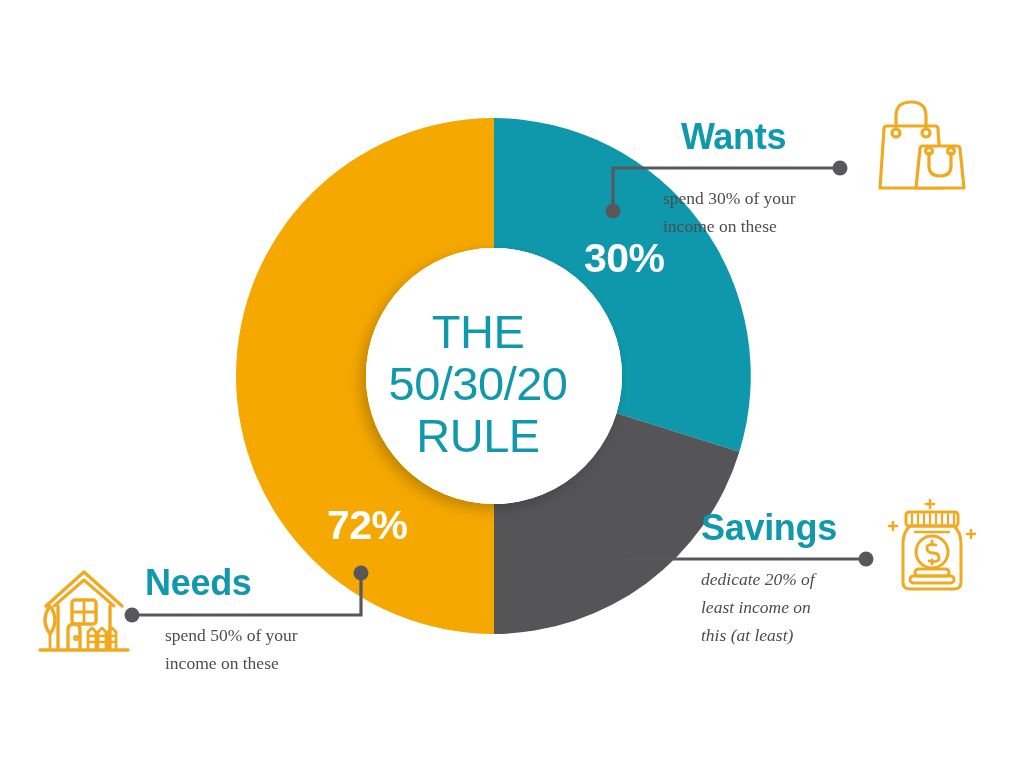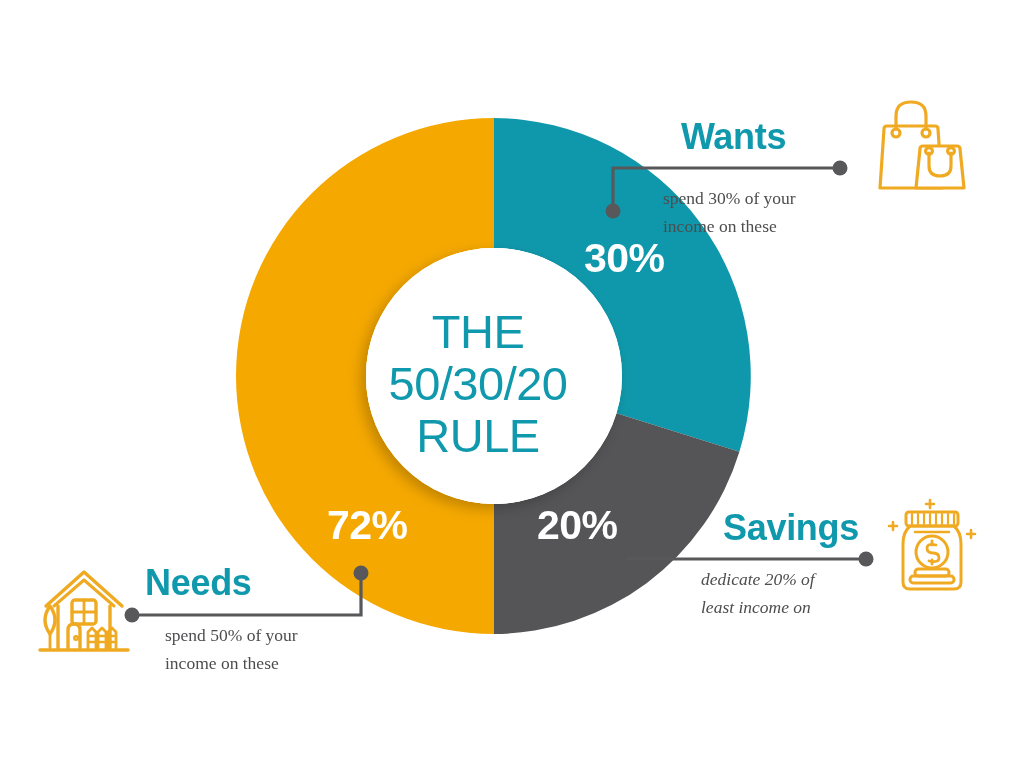--- a/index.html
+++ b/index.html
@@ -77,21 +77,21 @@
     color: #4d4d4f;
     font-size: 17.5px;
     line-height: 28px;
     font-family: "Liberation Serif", serif;
   }
   .callout-desc span { display: block; white-space: nowrap; }
 
   #wants-title   { left: 681px; top: 120px; }
   #wants-desc    { left: 663px; top: 175px; width: 200px; margin-top: 9px; }
 
-  #savings-title { left: 723px; top: 511px; }
+  #savings-title { left: 701px; top: 511px; }
   #savings-desc  { left: 701px; top: 565px; width: 190px; font-style: italic; }
 
   #needs-title   { left: 145px; top: 566px; }
   #needs-desc    { left: 145px; top: 621px; width: 200px; margin-left: 20px; }
 
   
   #connectors {
     position: absolute;
     left: 0; top: 0;
     width: 1024px; height: 766px;
@@ -141,21 +141,20 @@
   </div>
 
   <div id="center-text">
     <span class="ct-line">THE</span>
     <span class="ct-line">50/30/20</span>
     <span class="ct-line">RULE</span>
   </div>
 
   <div class="pct" id="pct-wants">30%</div>
   <div class="pct" id="pct-needs">72%</div>
-  <div class="pct" id="pct-savings">20%</div>
 
   <svg id="connectors" viewBox="0 0 1024 766" xmlns="http://www.w3.org/2000/svg">
 
     <g>
       <path d="M 613 211 L 613 168 L 838 168" fill="none" stroke="#58585b" stroke-width="3.2"></path>
       <circle cx="613" cy="211" r="7.5" fill="#58585b"></circle>
       <circle cx="840" cy="168" r="7.5" fill="#58585b"></circle>
     </g>
 
     <g>
@@ -173,20 +172,21 @@
   <div class="callout-title" id="wants-title">Wants</div>
   <div class="callout-desc" id="wants-desc">
     <span>spend 30% of your</span>
     <span>income on these</span>
   </div>
 
   <div class="callout-title" id="savings-title">Savings</div>
   <div class="callout-desc" id="savings-desc">
     <span>dedicate 20% of</span>
     <span>least income on</span>
+    <span>this (at least)</span>
   </div>
 
   <div class="callout-title" id="needs-title">Needs</div>
   <div class="callout-desc" id="needs-desc">
     <span>spend 50% of your</span>
     <span>income on these</span>
   </div>
 
   <div class="icon-box" id="icon-bags">
     <svg viewBox="0 0 96 104" xmlns="http://www.w3.org/2000/svg">

